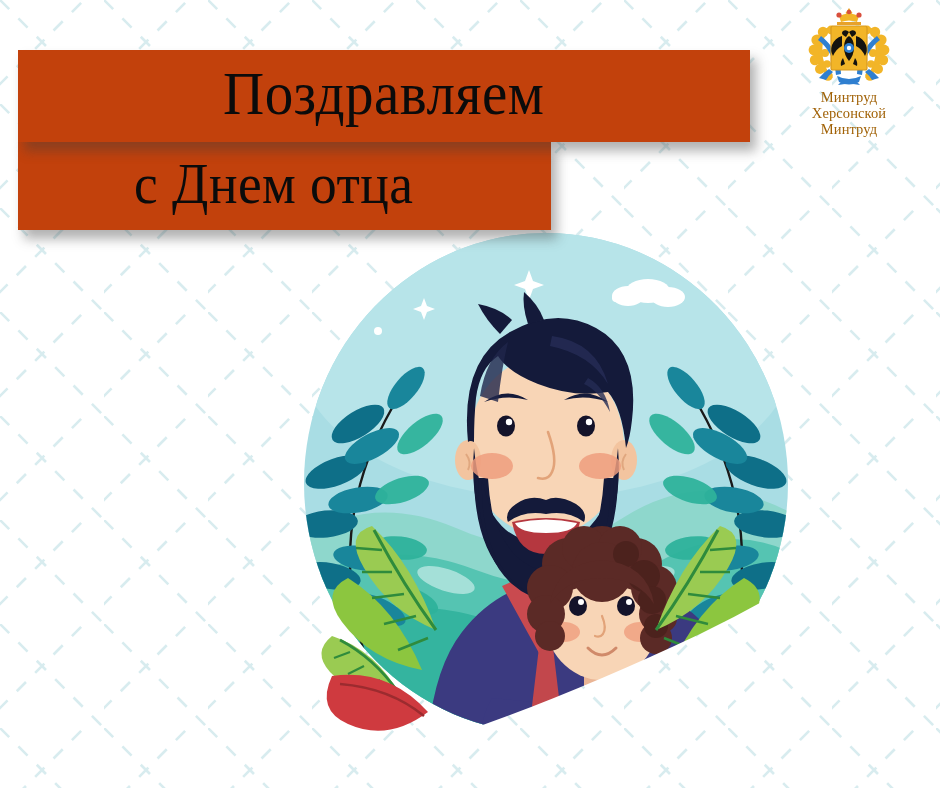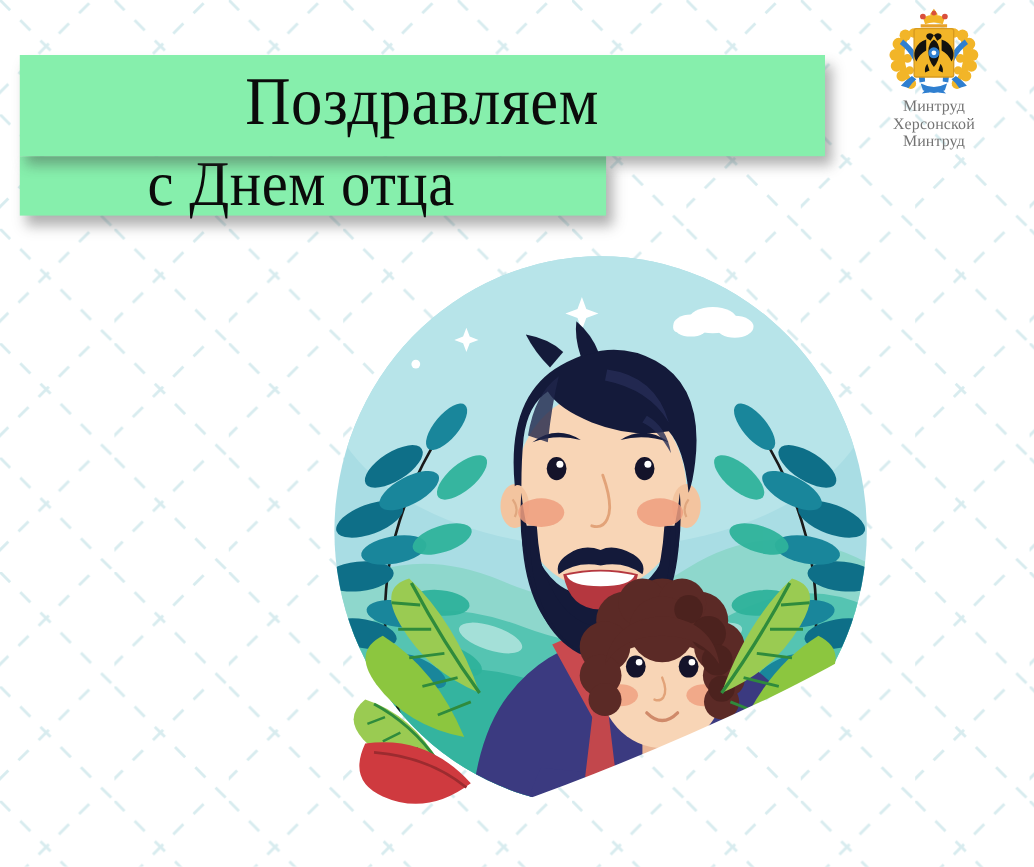--- a/index.html
+++ b/index.html
@@ -20,34 +20,34 @@
   
   #bg-pattern{
     position:absolute; inset:0;
     opacity:1;
     pointer-events:none;
   }
 
   
   .banner{
     position:absolute;
-    background:#86efac;
+    background:#c2410c;
     display:flex;
     align-items:center;
     box-shadow: 6px 9px 11px rgba(60,60,60,0.40);
   }
   #banner-one{
     left:18px; top:50px;
     width:732px; height:92px;
     justify-content:center;
     z-index:6;
   }
   #banner-two{
     left:18px; top:142px;
-    width:533px; height:54px;
+    width:533px; height:88px;
     justify-content:center;
     z-index:5;
   }
   .banner-text{
     color:#0b0b0b;
     font-family:"Liberation Serif","DejaVu Serif",serif;
     font-weight:400;
     letter-spacing:0.5px;
     white-space:nowrap;
     transform:scaleX(0.92);
@@ -62,21 +62,21 @@
     width:134px;
     text-align:center;
     z-index:7;
   }
   #emblem-img{ display:block; margin:0 auto; }
   #emblem-caption{
     margin-top:3px;
     font-family:"Liberation Serif","DejaVu Serif",serif;
     font-size:14.5px;
     line-height:1.12;
-    color:#737373;
+    color:#a16207;
     letter-spacing:0.1px;
   }
   #emblem-caption span{ display:block; }
 
   
   #illustration{
     position:absolute;
     left:296px; top:228px;
     width:500px; height:560px;
     z-index:3;

